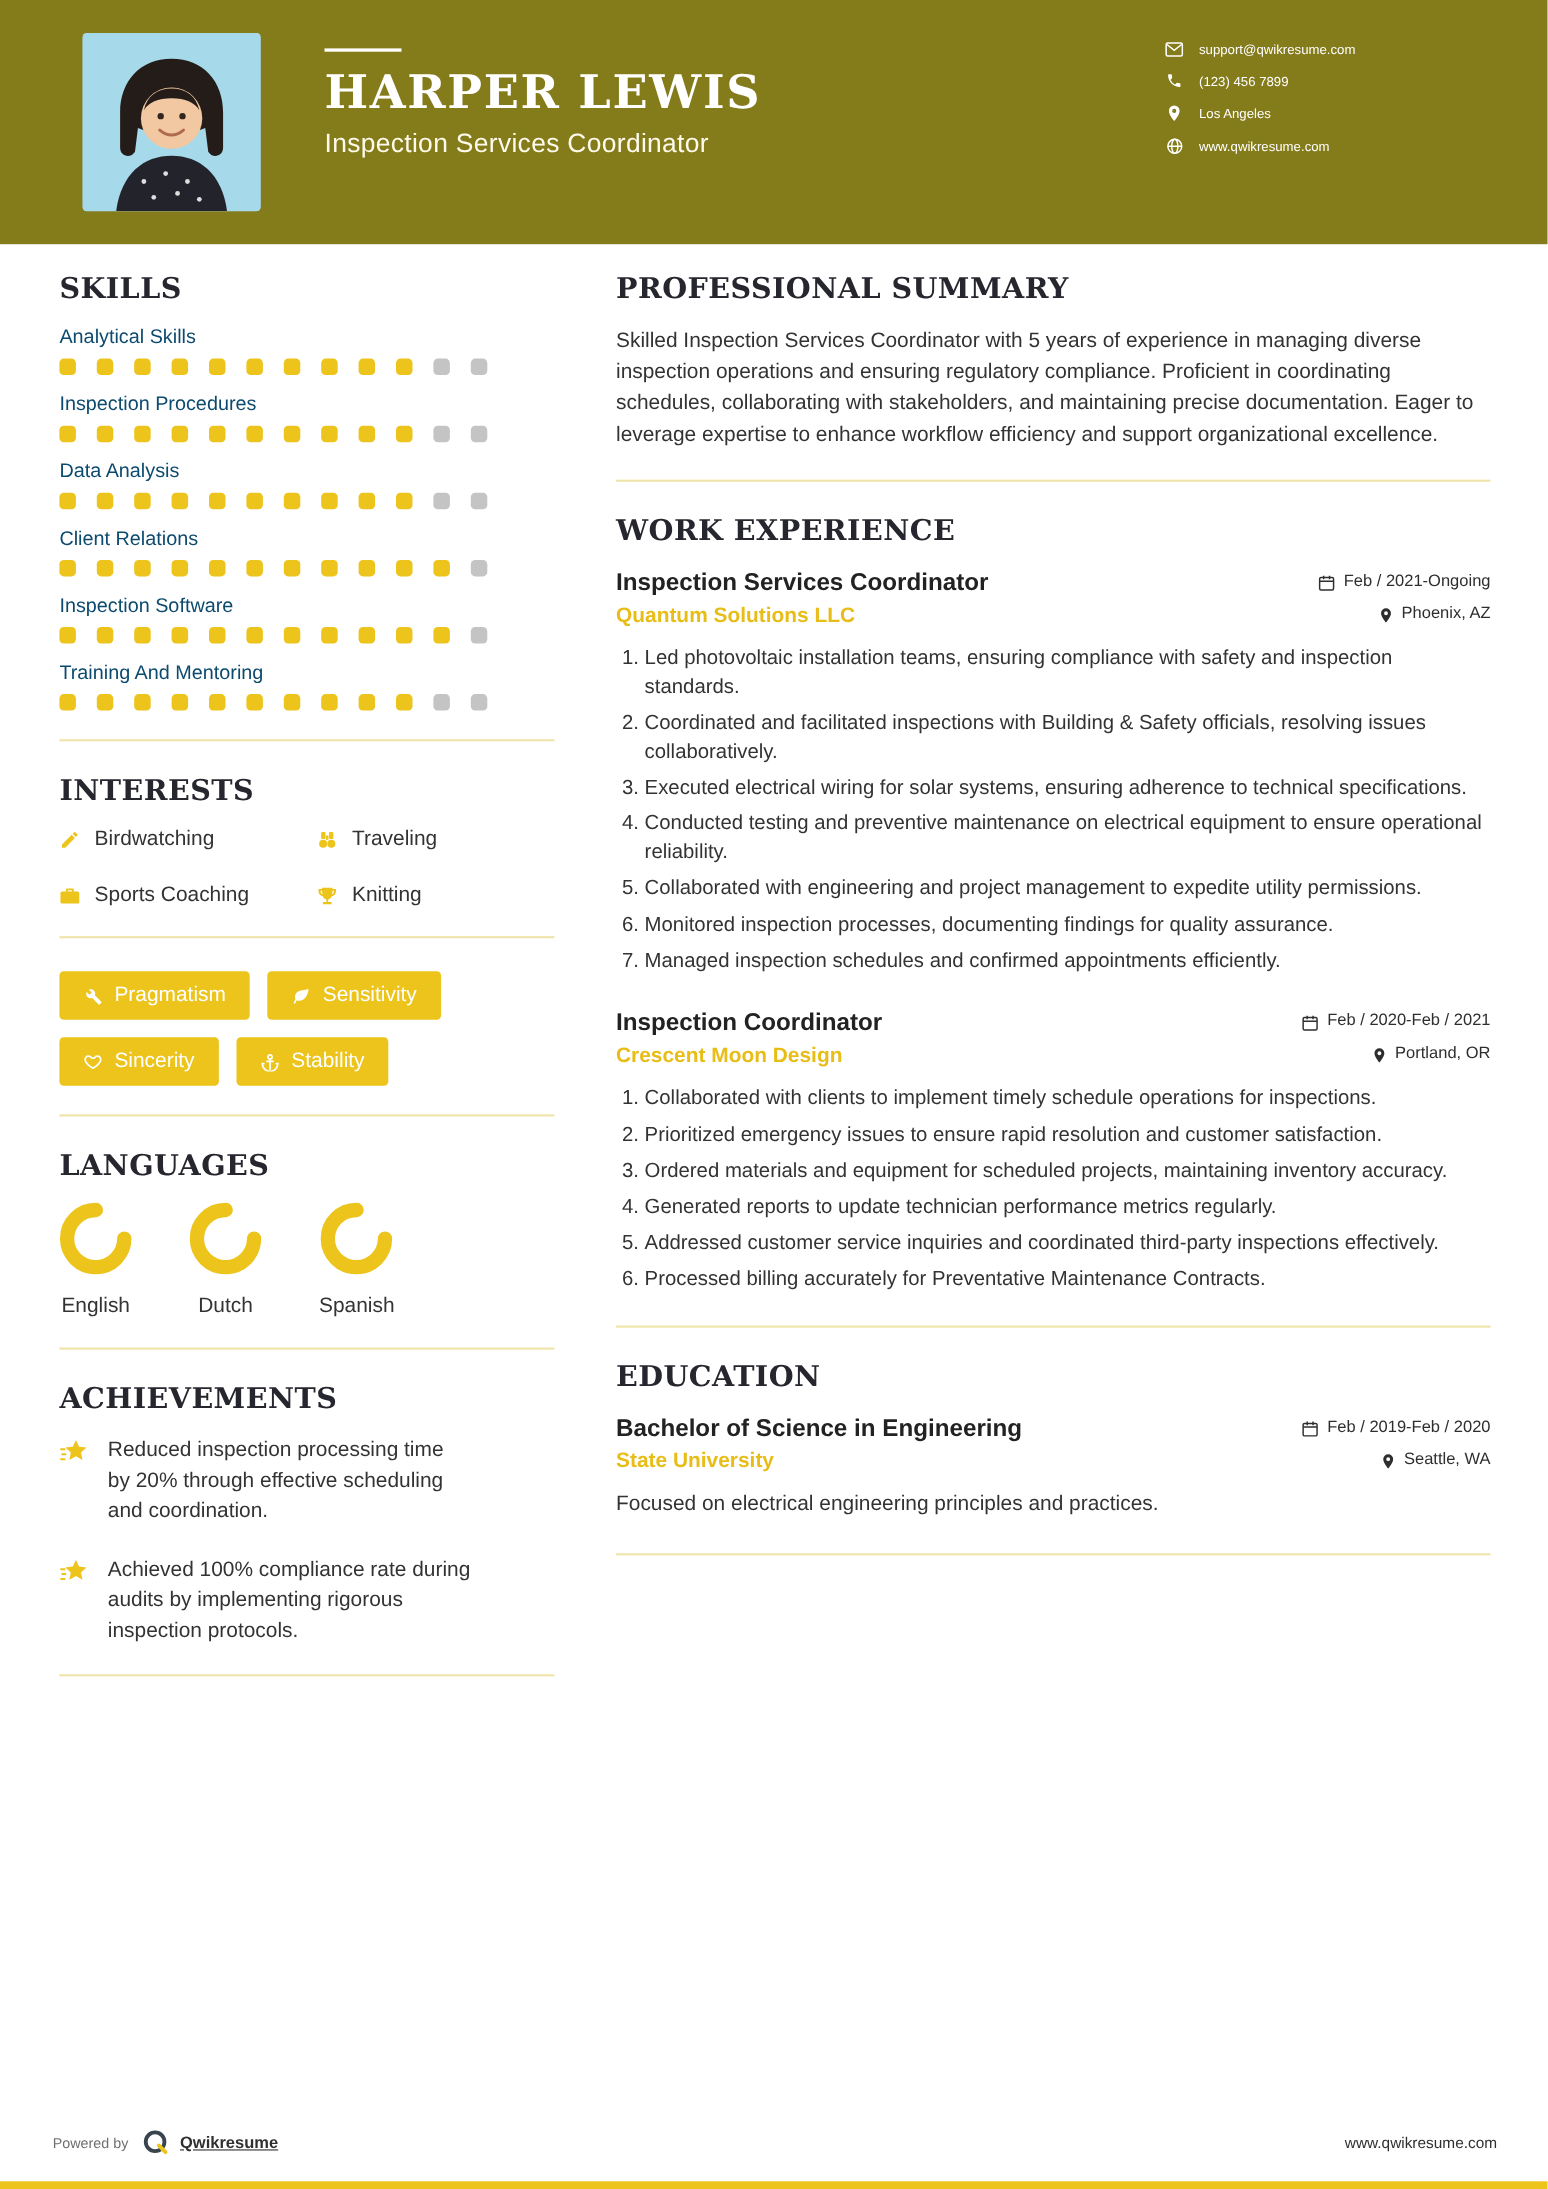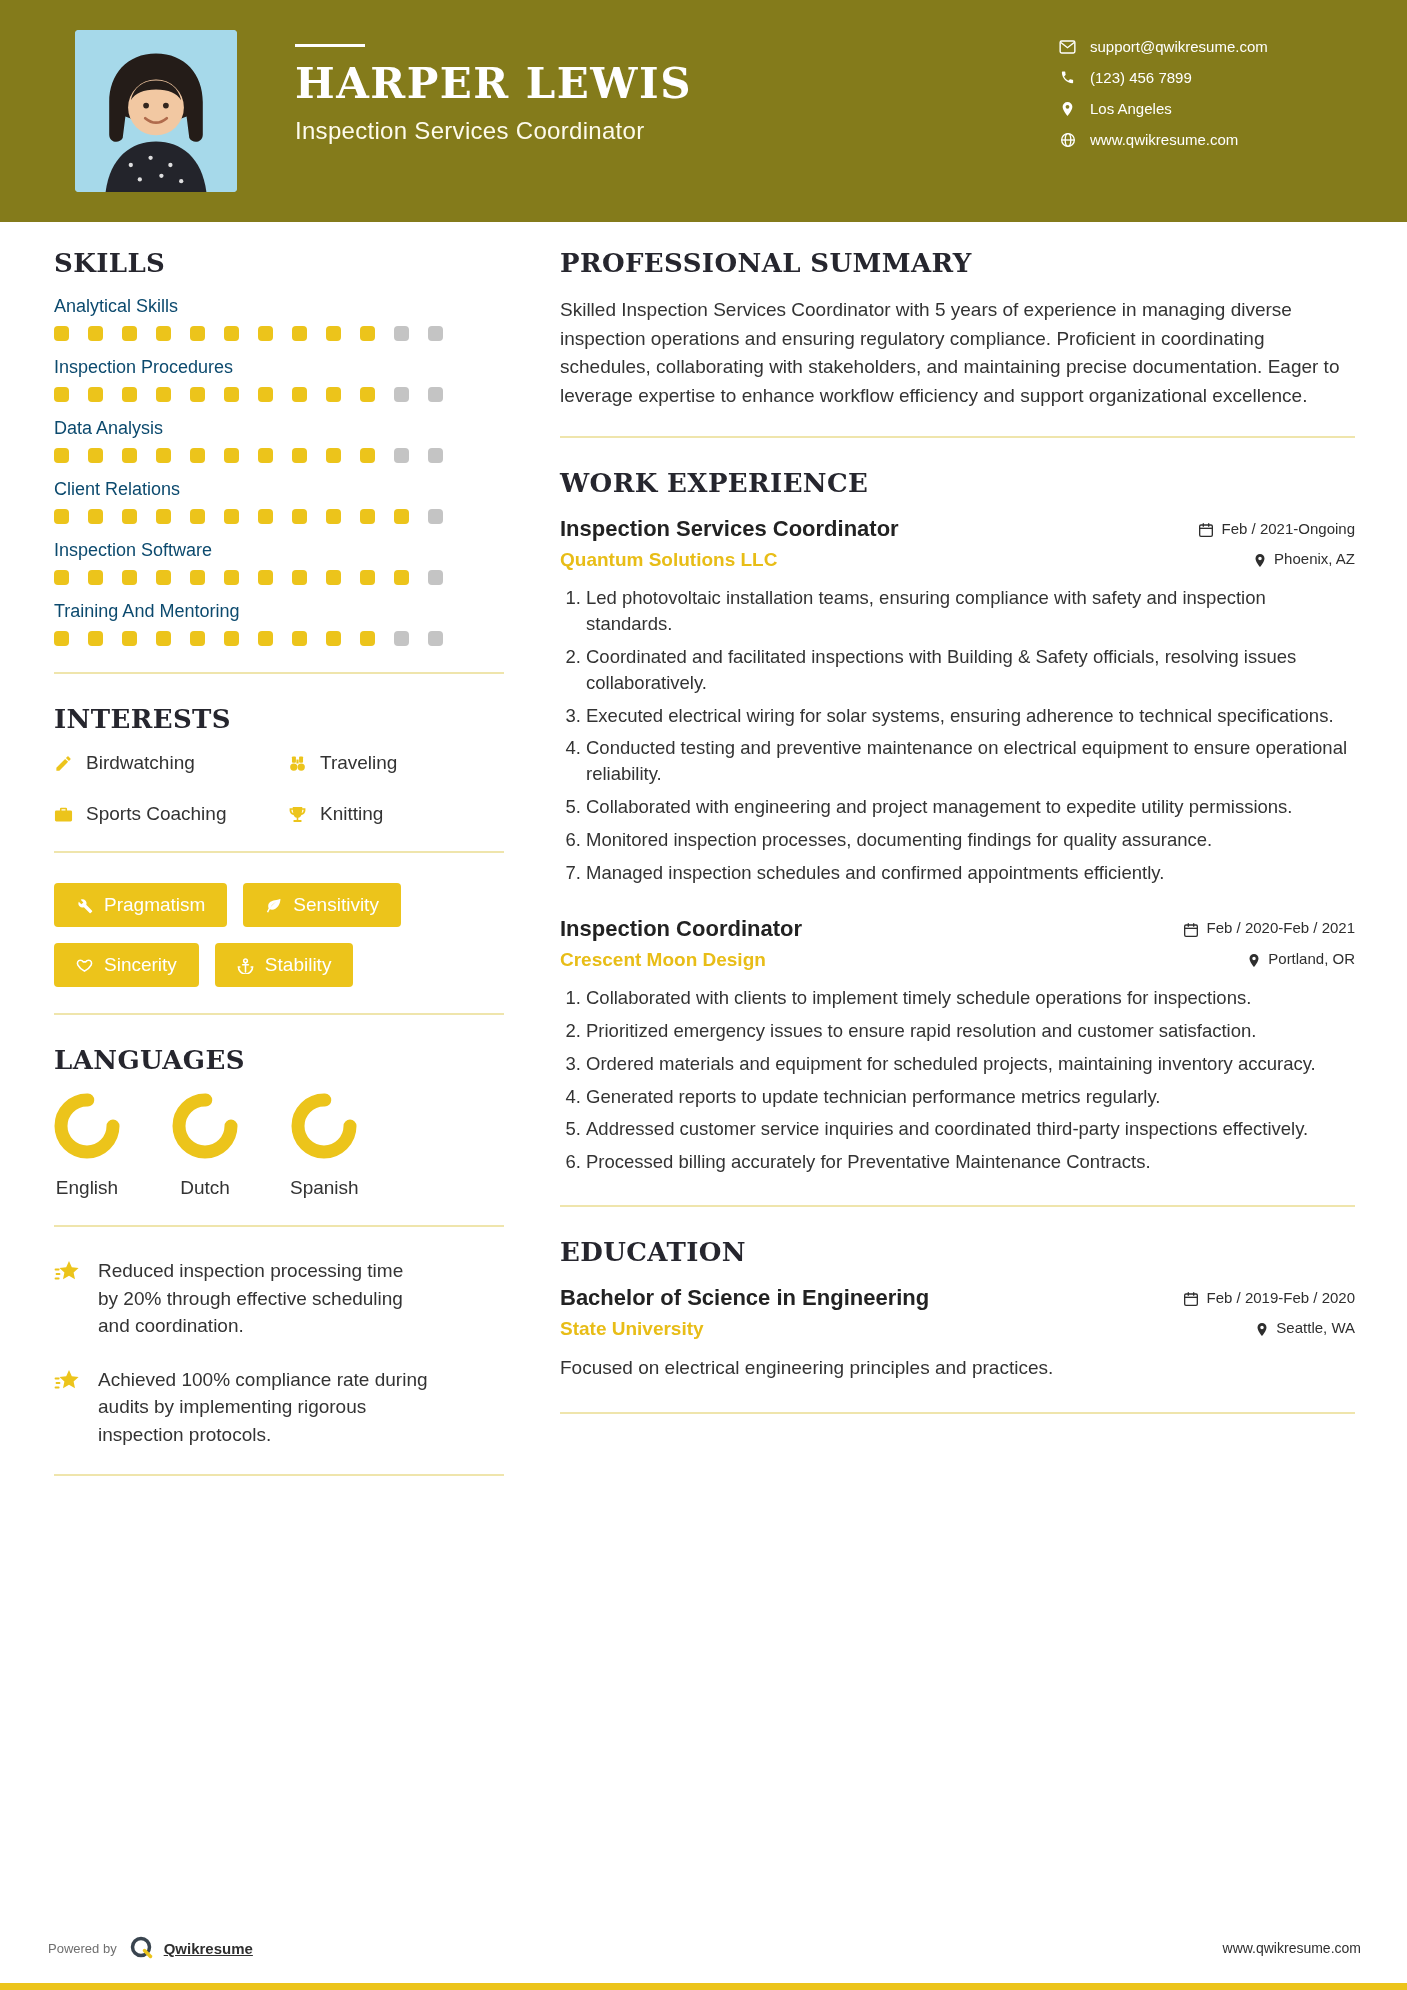--- a/index.html
+++ b/index.html
@@ -35,21 +35,21 @@
   }
   .photo svg{display:block;width:100%;height:100%;}
   .ident{margin-left:58px;padding-top:14px;}
   .name-rule{width:70px;height:3px;background:#fff;margin-bottom:15px;}
   .name{
     font-family:"DejaVu Serif","Liberation Serif",serif;
     font-size:42px;font-weight:700;color:#fff;letter-spacing:1.5px;line-height:1.05;
   }
   .job-title{font-size:24px;color:#FEFBEC;margin-top:11px;letter-spacing:.3px;}
   .contacts{list-style:none;margin-left:auto;padding-top:8px;width:300px;}
-  .contact-row{display:flex;align-items:center;gap:14px;margin-bottom:14px;color:#fff;font-size:15px;}
+  .contact-row{display:flex;align-items:center;gap:14px;margin-bottom:14px;color:#fff;font-size:12px;}
   .hero .icn{color:#fff;width:17px;display:inline-flex;justify-content:center;}
 
   
   .content{display:flex;align-items:flex-start;padding:26px 52px 0 54px;flex:1;}
   .left{width:450px;flex:0 0 450px;}
   .right{flex:1;margin-left:56px;min-width:0;}
 
   h2.sec{
     font-family:"DejaVu Serif","Liberation Serif",serif;
     font-size:26px;font-weight:700;color:var(--heading);
@@ -395,20 +395,21 @@
               <svg width="66" height="66" viewBox="0 0 66 66">
                 <circle cx="33" cy="33" r="26" fill="none" stroke="#ECC41B" stroke-width="13" stroke-dasharray="122.52211349000194 40.840704496667314" stroke-linecap="round"></circle>
               </svg>
               <span class="lang-label">Spanish</span>
             </div>
           </div>
       </section>
       <hr class="divider">
 
       <section>
+        <h2 class="sec">ACHIEVEMENTS</h2>
         <div id="ach-list">
             <div class="ach">
               <span class="icn">
                 <svg width="28" height="28" viewBox="0 0 28 28">
                   <path fill="currentColor" d="M15 2l2.8 6.2 6.8.7-5 4.6 1.4 6.7-6-3.4-6 3.4 1.4-6.7-5-4.6 6.8-.7z"></path>
                   <g stroke="currentColor" stroke-width="1.8" stroke-linecap="round">
                     <path d="M1.5 10.5h3.2M2.5 15h3M1.5 19.5h3.2"></path>
                   </g>
                 </svg>
               </span>

